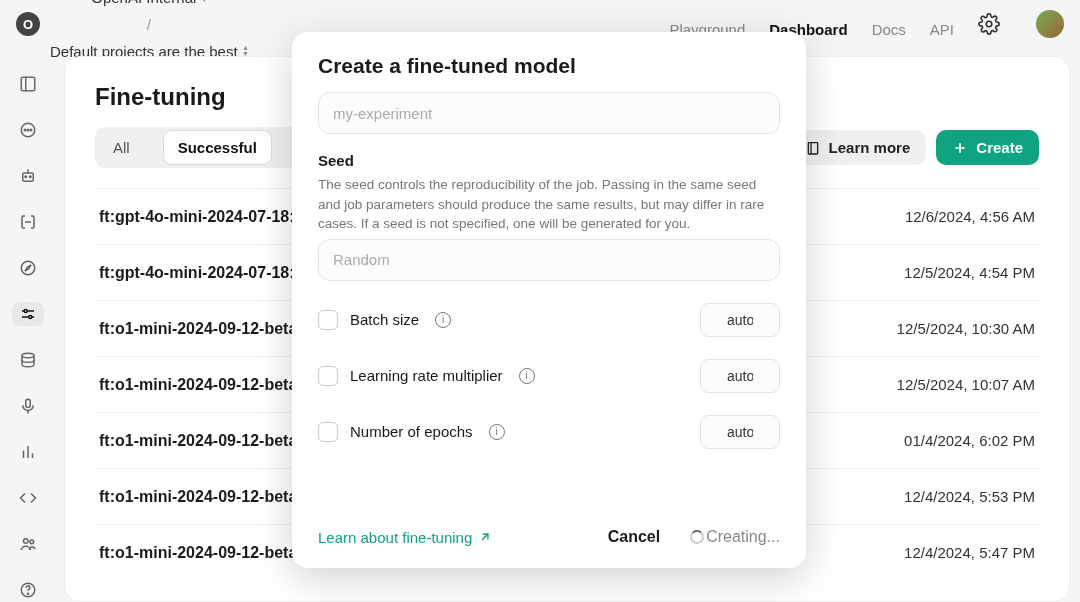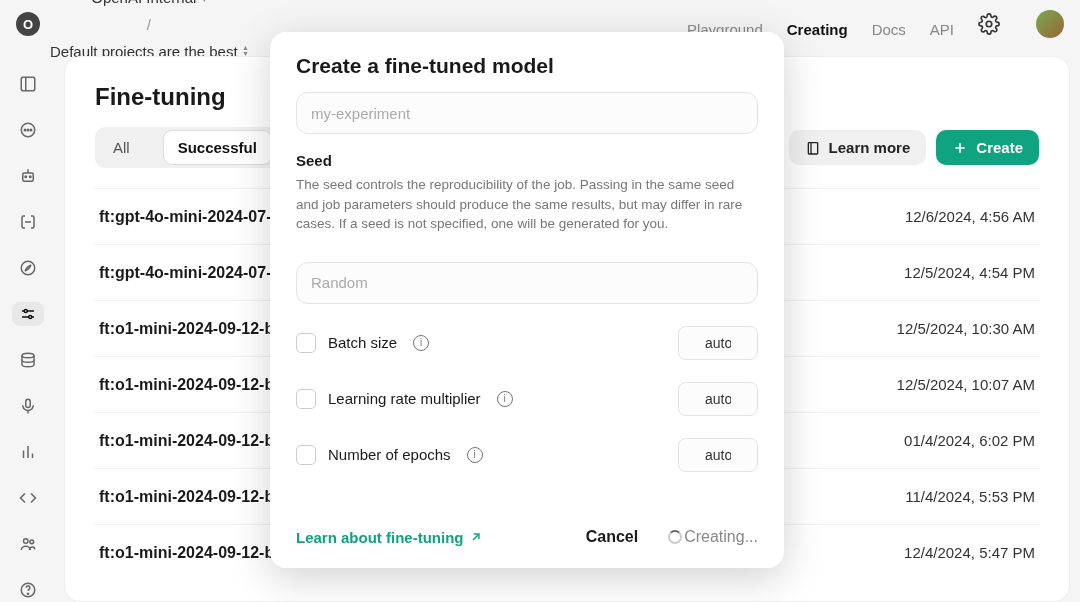--- a/index.html
+++ b/index.html
@@ -27,33 +27,33 @@
   .tab.active { background: #fff; color: #111; font-weight: 600; box-shadow: 0 0 0 1px #ddd; }
   .actions { margin-left: auto; display: flex; gap: 10px; }
   .btn { display: flex; align-items: center; gap: 8px; padding: 9px 16px; border-radius: 10px; font-size: 15px; font-weight: 600; cursor: pointer; border: none; }
   .btn-gray { background: #f0f0f0; color: #222; }
   .btn-green { background: #10a37f; color: #fff; }
   .list { margin-top: 20px; }
   .row { display: flex; align-items: center; height: 56px; border-top: 1px solid #f0f0f0; padding: 0 4px; }
   .row-name { font-weight: 600; white-space: nowrap; overflow: hidden; }
   .row-date { margin-left: auto; color: #333; font-size: 15px; }
   
-  .modal { position: absolute; top: 32px; left: 270px; width: 514px; height: 536px; background: #fff; border-radius: 16px; box-shadow: 0 10px 40px rgba(0,0,0,.18); padding: 22px 26px; display: flex; flex-direction: column; }
+  .modal { position: absolute; top: 32px; left: 292px; width: 514px; height: 536px; background: #fff; border-radius: 16px; box-shadow: 0 10px 40px rgba(0,0,0,.18); padding: 22px 26px; display: flex; flex-direction: column; }
   .modal-title { font-size: 21px; font-weight: 700; margin-bottom: 14px; }
   .input { width: 100%; height: 42px; border: 1px solid #e4e4e4; border-radius: 12px; padding: 0 14px; font-size: 15px; color: #333; background: #fcfcfc; }
   .input::placeholder { color: #aaa; }
   .sect-label { font-weight: 600; margin-top: 18px; font-size: 15px; }
   .help { color: #777; font-size: 13.5px; line-height: 1.45; margin-top: 6px; }
   .hp-title { font-weight: 700; margin-top: 26px; font-size: 16px; }
   .hp-row { display: flex; align-items: center; margin-top: 22px; gap: 12px; }
   .checkbox { width: 20px; height: 20px; border: 1.5px solid #ccc; border-radius: 5px; cursor: pointer; }
   .hp-label { font-size: 15px; }
   .hp-input { margin-left: auto; width: 80px; height: 34px; border: 1px solid #e4e4e4; border-radius: 8px; padding: 0 26px; font-size: 14px; color: #333; text-align: left; background: #fcfcfc; }
   .modal-footer { margin-top: auto; display: flex; align-items: center; padding-top: 18px; }
-  .learn-link { color: #10a37f; font-weight: 700; font-size: 15px; display: flex; align-items: center; gap: 6px; cursor: pointer; }
+  .learn-link { color: #10a37f; font-weight: 400; font-size: 15px; display: flex; align-items: center; gap: 6px; cursor: pointer; }
   .cancel { margin-left: auto; font-weight: 600; cursor: pointer; margin-right: 30px; }
   .creating { display: flex; align-items: center; gap: 2px; color: #888; font-weight: 500; }
   .spinner { width: 14px; height: 14px; border: 2px solid #ccc; border-top-color: #666; border-radius: 50%; display: inline-block; }
   .info-icon { width: 16px; height: 16px; border: 1.4px solid #777; border-radius: 50%; display: inline-flex; align-items: center; justify-content: center; font-size: 10px; color: #777; cursor: pointer; margin-left: 4px; }
   .updown { display: inline-flex; flex-direction: column; font-size: 8px; line-height: 6px; color: #888; }
 </style>
 </head>
 <body>
 
 <div class="top-nav">
@@ -71,21 +71,21 @@
       <span>Default projects are the best</span>
       <span class="updown">
           <span>▴</span>
           <span>▾</span>
         </span>
     </div>
   </div>
   <div class="spacer"></div>
   <div class="nav-links">
     <span class="nav-link">Playground</span>
-    <span class="nav-link active">Creating</span>
+    <span class="nav-link active">Dashboard</span>
     <span class="nav-link">Docs</span>
     <span class="nav-link">API</span>
     <span class="gear">
       <svg width="22" height="22" viewBox="0 0 24 24" fill="none" stroke="#333" stroke-width="1.8">
           <circle cx="12" cy="12" r="3"></circle>
           <path d="M19.4 15a1.7 1.7 0 0 0 .3 1.8l.1.1a2 2 0 1 1-2.8 2.8l-.1-.1a1.7 1.7 0 0 0-1.8-.3 1.7 1.7 0 0 0-1 1.5V21a2 2 0 1 1-4 0v-.1a1.7 1.7 0 0 0-1-1.5 1.7 1.7 0 0 0-1.8.3l-.1.1a2 2 0 1 1-2.8-2.8l.1-.1a1.7 1.7 0 0 0 .3-1.8 1.7 1.7 0 0 0-1.5-1H3a2 2 0 1 1 0-4h.1a1.7 1.7 0 0 0 1.5-1 1.7 1.7 0 0 0-.3-1.8l-.1-.1a2 2 0 1 1 2.8-2.8l.1.1a1.7 1.7 0 0 0 1.8.3H9a1.7 1.7 0 0 0 1-1.5V3a2 2 0 1 1 4 0v.1a1.7 1.7 0 0 0 1 1.5 1.7 1.7 0 0 0 1.8-.3l.1-.1a2 2 0 1 1 2.8 2.8l-.1.1a1.7 1.7 0 0 0-.3 1.8V9a1.7 1.7 0 0 0 1.5 1H21a2 2 0 1 1 0 4h-.1a1.7 1.7 0 0 0-1.5 1z"></path>
         </svg>
     </span>
     <div class="avatar"></div>
   </div>
@@ -222,35 +222,35 @@
     <div class="row">
         <span class="row-name">ft:o1-mini-2024-09-12-beta:</span>
         <span class="row-date">12/5/2024, 10:07 AM</span>
       </div>
     <div class="row">
         <span class="row-name">ft:o1-mini-2024-09-12-beta:</span>
         <span class="row-date">01/4/2024, 6:02 PM</span>
       </div>
     <div class="row">
         <span class="row-name">ft:o1-mini-2024-09-12-beta:</span>
-        <span class="row-date">11/4/2024, 5:53 PM</span>
+        <span class="row-date">12/4/2024, 5:53 PM</span>
       </div>
     <div class="row">
         <span class="row-name">ft:o1-mini-2024-09-12-beta:</span>
         <span class="row-date">12/4/2024, 5:47 PM</span>
       </div>
   </div>
 </div>
 
 <div class="modal">
   <div class="modal-title">Create a fine-tuned model</div>
   <input class="input" placeholder="my-experiment" style="">
   <div class="sect-label">Seed</div>
   <div class="help">The seed controls the reproducibility of the job. Passing in the same seed and job parameters should produce the same results, but may differ in rare cases. If a seed is not specified, one will be generated for you.</div>
-  <input class="input" style="margin-top: 28px;" placeholder="Random">
+  <input class="input" style="margin-top: 5px;" placeholder="Random">
 
   <div class="hp-row">
     <div class="checkbox"></div>
     <span class="hp-label">Batch size</span>
     <span class="info-icon">i</span>
     <input class="hp-input" value="auto" style="">
   </div>
 
   <div class="hp-row">
     <div class="checkbox"></div>

